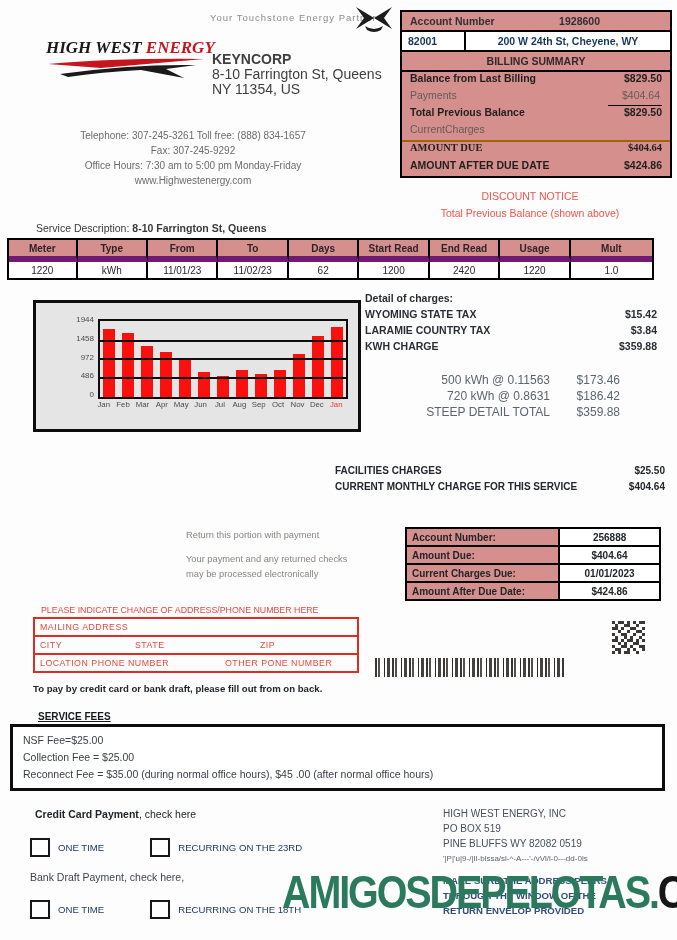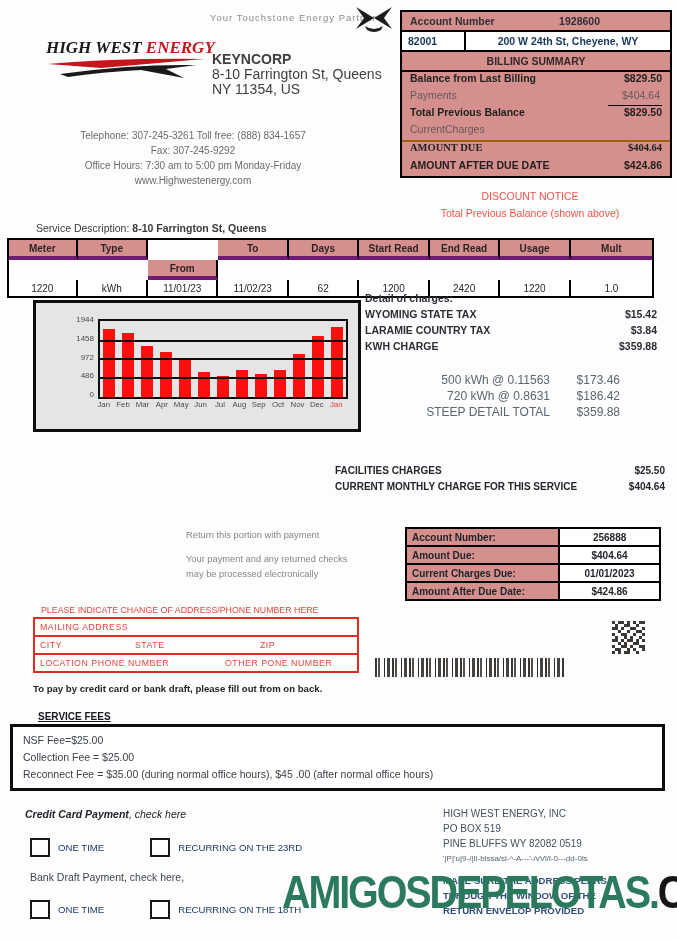--- a/index.html
+++ b/index.html
@@ -33,21 +33,21 @@
 
   
   .discount{color:#f2544a;font-size:10.5px;text-align:center;width:270px;line-height:17px;}
 
   
   .svcdesc{font-size:10.5px;color:#3a3a3a;}
   .mtable{left:7px;top:238px;width:643px;border:2px solid #000;font-size:10px;}
   .mrow{display:flex;}
   .mcell{border-right:2px solid #000;height:16px;display:flex;align-items:center;justify-content:center;}
   .mcell:last-child{border-right:none;}
-  .mhead .mcell{background:#d5908d;font-weight:bold;color:#2e2326;border-bottom:4px solid #701a75;}
+  .mhead .mcell{background:#d5908d;font-weight:bold;color:#2e2326;border-bottom:6px solid #701a75;}
   .mdata .mcell{background:#fff;color:#26282e;}
 
   
   .chartbox{left:33px;top:300px;width:322px;height:126px;border:3px solid #0d0d0d;background:#e5e5e5;}
   .plot{position:absolute;left:62px;top:16px;width:246px;height:76px;border:2px solid #0d0d0d;}
   .bars{position:absolute;inset:0;display:flex;align-items:flex-end;justify-content:space-around;}
   .bar-slot{width:14px;height:100%;display:flex;align-items:flex-end;justify-content:center;}
   .bar{width:12px;}
   .gridoverlay{position:absolute;inset:0;pointer-events:none;
     background-image:linear-gradient(#0d0d0d,#0d0d0d),linear-gradient(#0d0d0d,#0d0d0d),linear-gradient(#0d0d0d,#0d0d0d);
@@ -188,21 +188,21 @@
   </div>
 
   <div class="abs svcdesc" style="left:36px;top:222px;">
     <span>Service Description: </span><span class="b">8-10 Farrington St, Queens</span>
   </div>
 
   <div class="abs mtable">
     <div class="mrow mhead">
         <div class="mcell" style="width: 68px;">Meter</div>
         <div class="mcell" style="width: 70px;">Type</div>
-        <div class="mcell" style="width: 70px; margin-top: 20px;">From</div>
+        <div class="mcell" style="width: 70px;">From</div>
         <div class="mcell" style="width: 70px;">To</div>
         <div class="mcell" style="width: 70px;">Days</div>
         <div class="mcell" style="width: 70px;">Start Read</div>
         <div class="mcell" style="width: 70px;">End Read</div>
         <div class="mcell" style="width: 70px;">Usage</div>
         <div class="mcell" style="width: 83px;">Mult</div>
       </div>
     <div class="mrow mdata">
         <div class="mcell" style="width: 68px;">1220</div>
         <div class="mcell" style="width: 70px;">kWh</div>
@@ -424,21 +424,21 @@
 
   <div class="abs paynote" style="left:33px;top:683px;">To pay by credit card or bank draft, please fill out from on back.</div>
 
   <div class="abs feestitle" style="left:38px;top:711px;">SERVICE FEES</div>
   <div class="abs feesbox">
     <div>NSF Fee=$25.00</div>
     <div>Collection Fee = $25.00</div>
     <div>Reconnect Fee = $35.00 (during normal office hours), $45 .00 (after normal office hours)</div>
   </div>
 
-  <div class="abs cctitle" style="left:25px;top:808px;font-style:italic;">
+  <div class="abs cctitle" style="left:35px;top:808px;">
     <span class="b">Credit Card Payment</span><span>, check here</span>
   </div>
   <div class="abs cbrow" style="left:30px;top:838px;">
     <span class="checkbox"></span>
     <span>ONE TIME</span>
     <span class="cbgap"></span>
     <span class="checkbox"></span>
     <span>RECURRING ON THE 23RD</span>
   </div>
   <div class="abs cctitle" style="left:30px;top:871px;color:#3d4450;">Bank Draft Payment, check here,</div>

